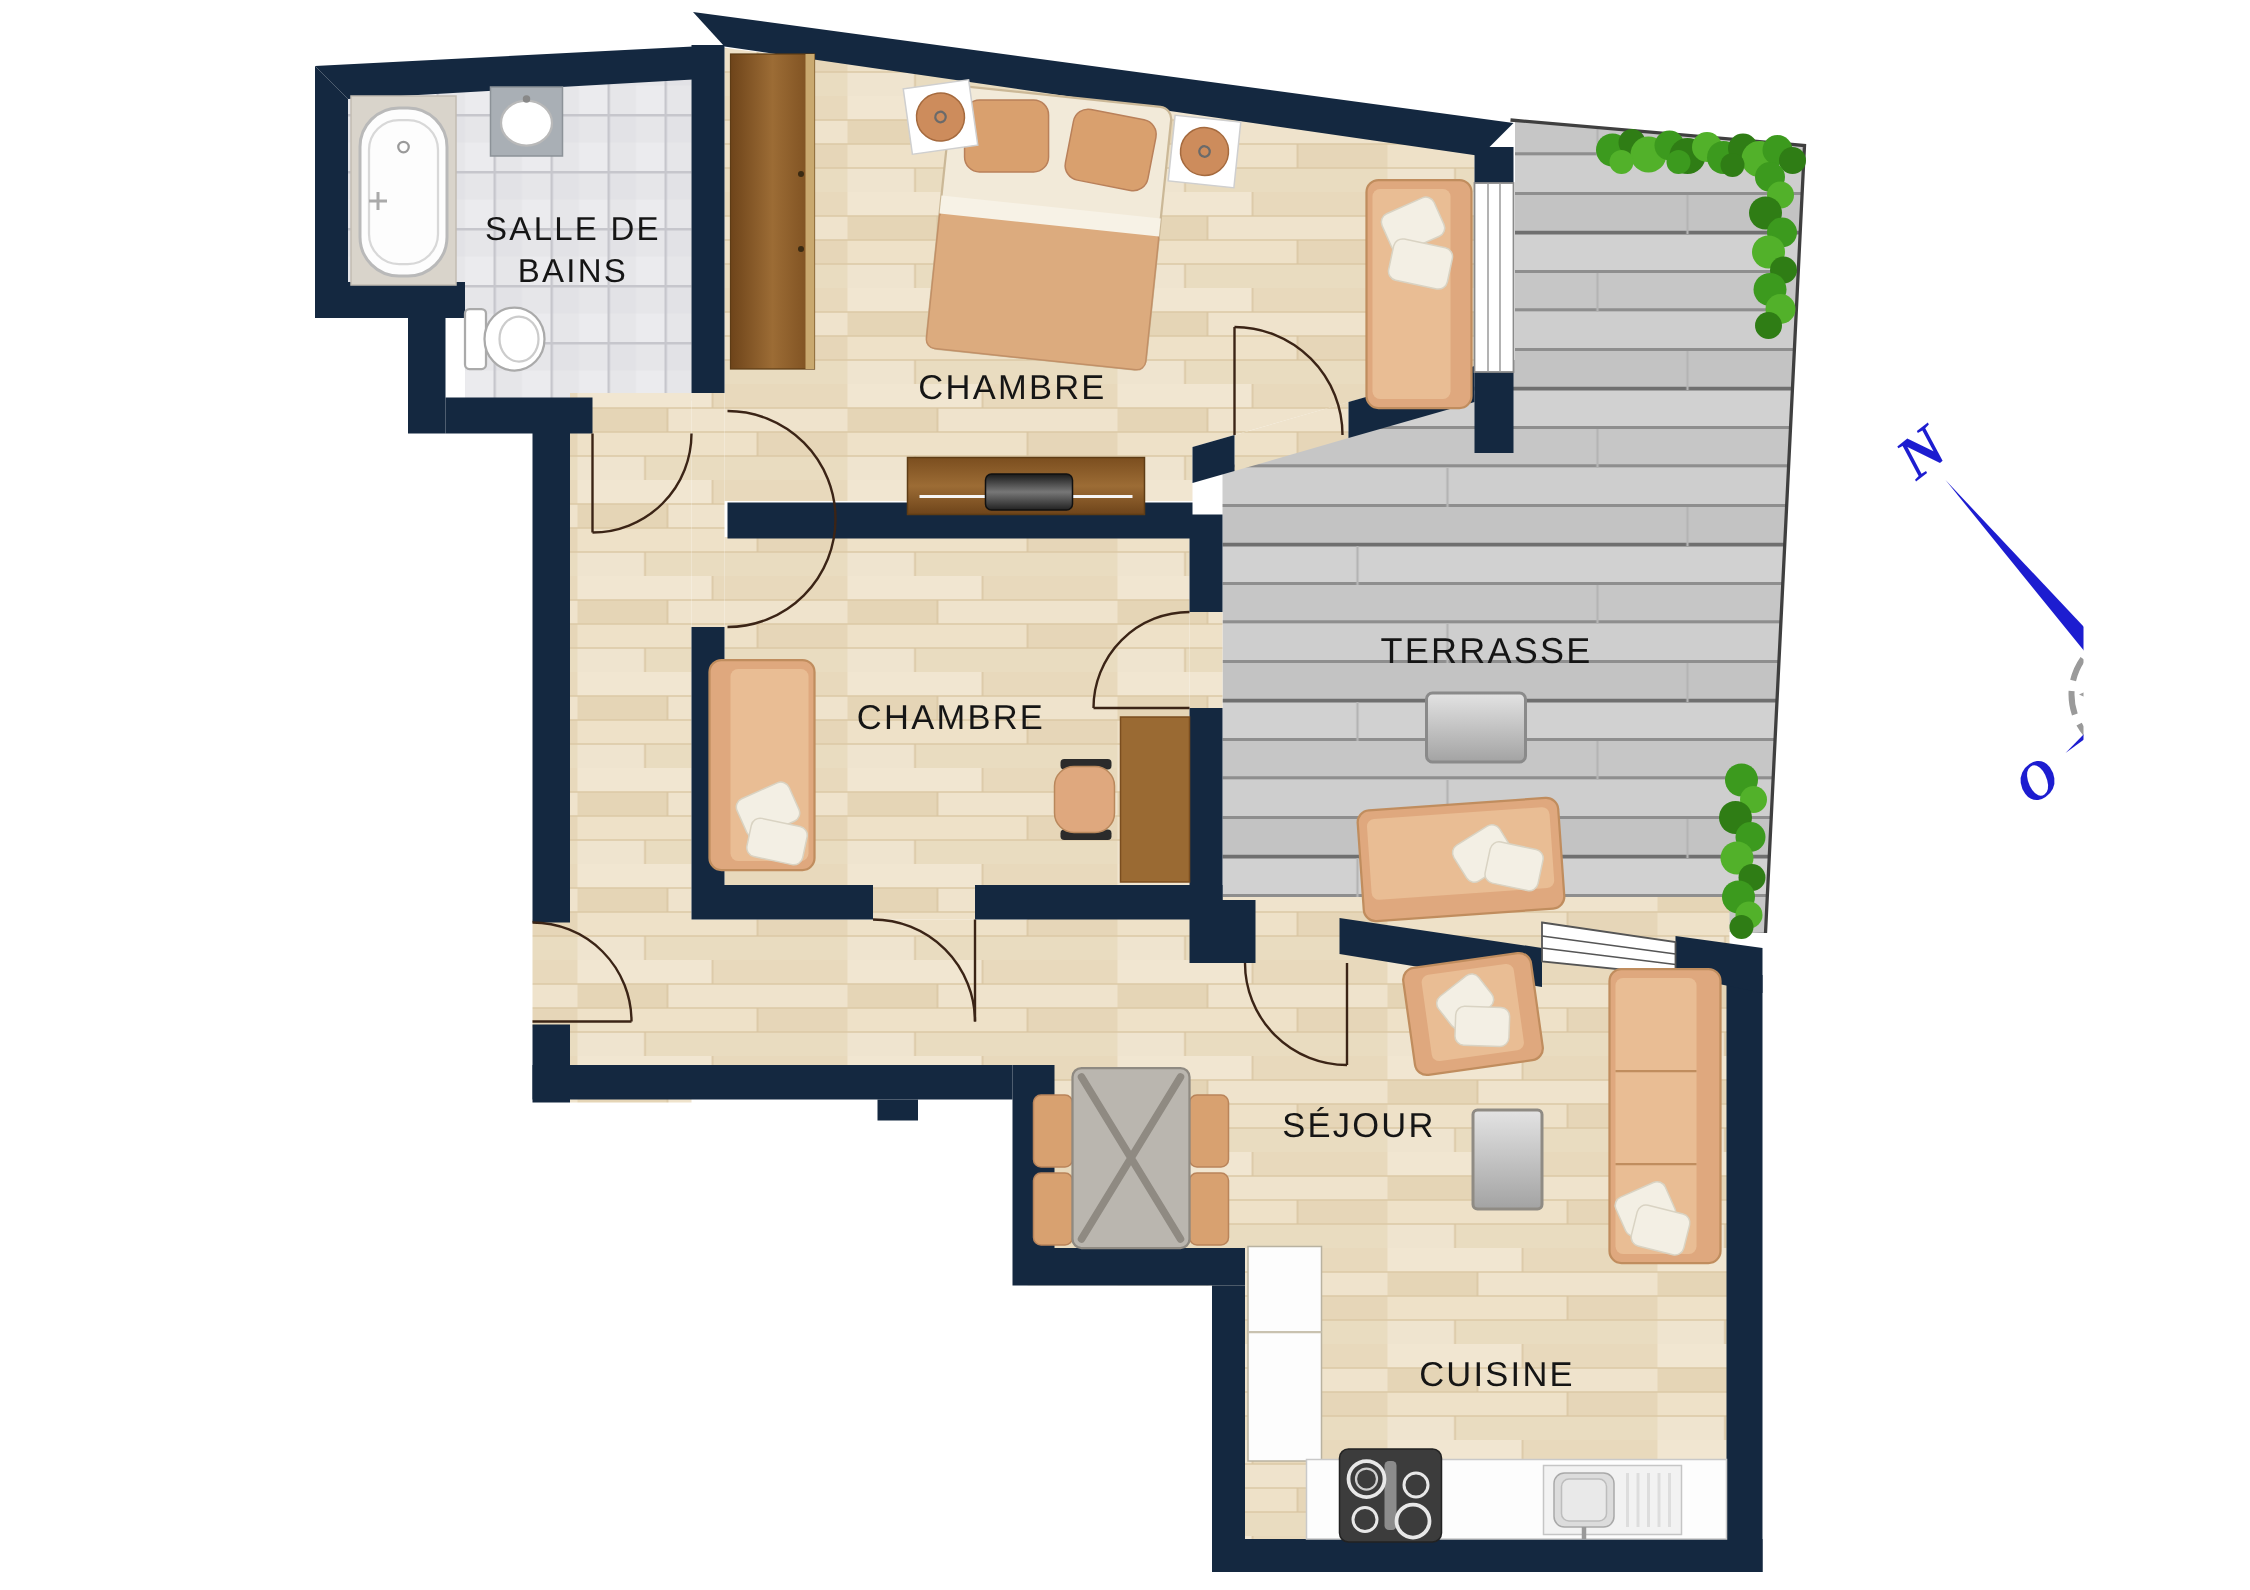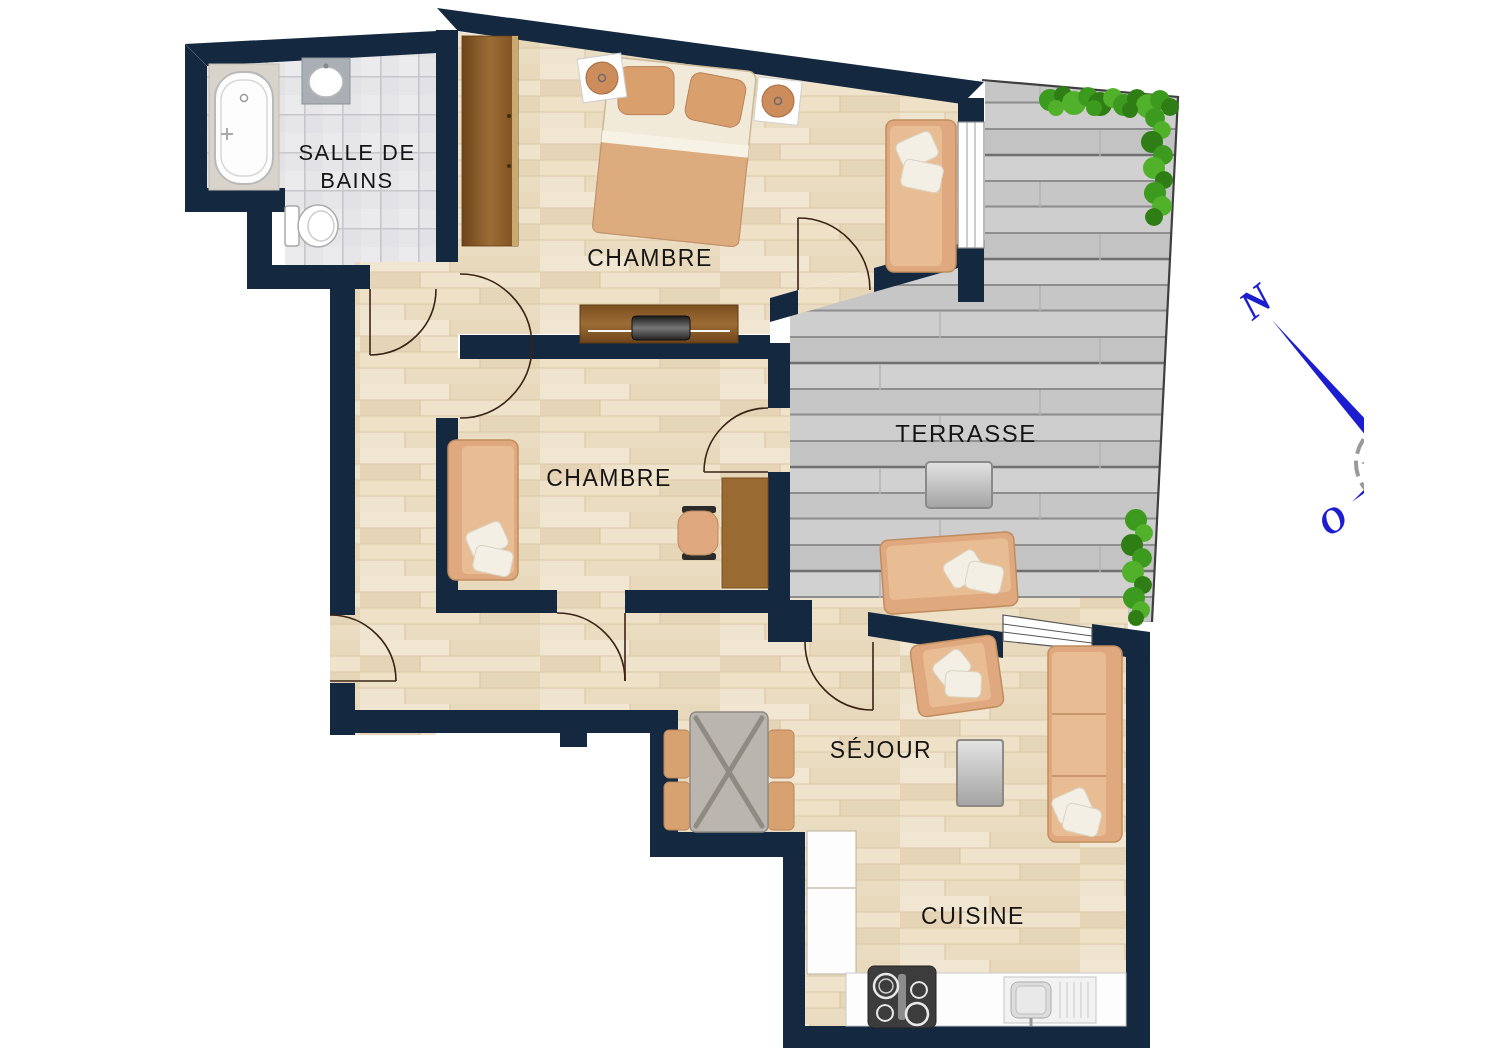--- a/index.html
+++ b/index.html
@@ -1,17 +1,17 @@
 <!DOCTYPE html>
 <html><head>
 <meta charset="utf-8">
 <style>
   html,body{margin:0;padding:0;background:#ffffff;}
   .stage{position:relative;width:1364px;height:1060px;background:#ffffff;overflow:hidden;
-         font-family:"Liberation Sans", sans-serif;}
+         font-family:"Liberation Sans", sans-serif;padding-left:25px;}
   svg{display:block;}
   text.room-label{font-family:"Liberation Sans", sans-serif;fill:#151515;letter-spacing:1.5px;}
   text.compass-letter{font-family:"Liberation Serif", serif;font-style:italic;font-weight:bold;}
 </style>
 </head>
 <body>
 
 <div class="stage">
 <svg width="1500" height="1060" viewBox="0 0 1500 1060">
   <defs>

